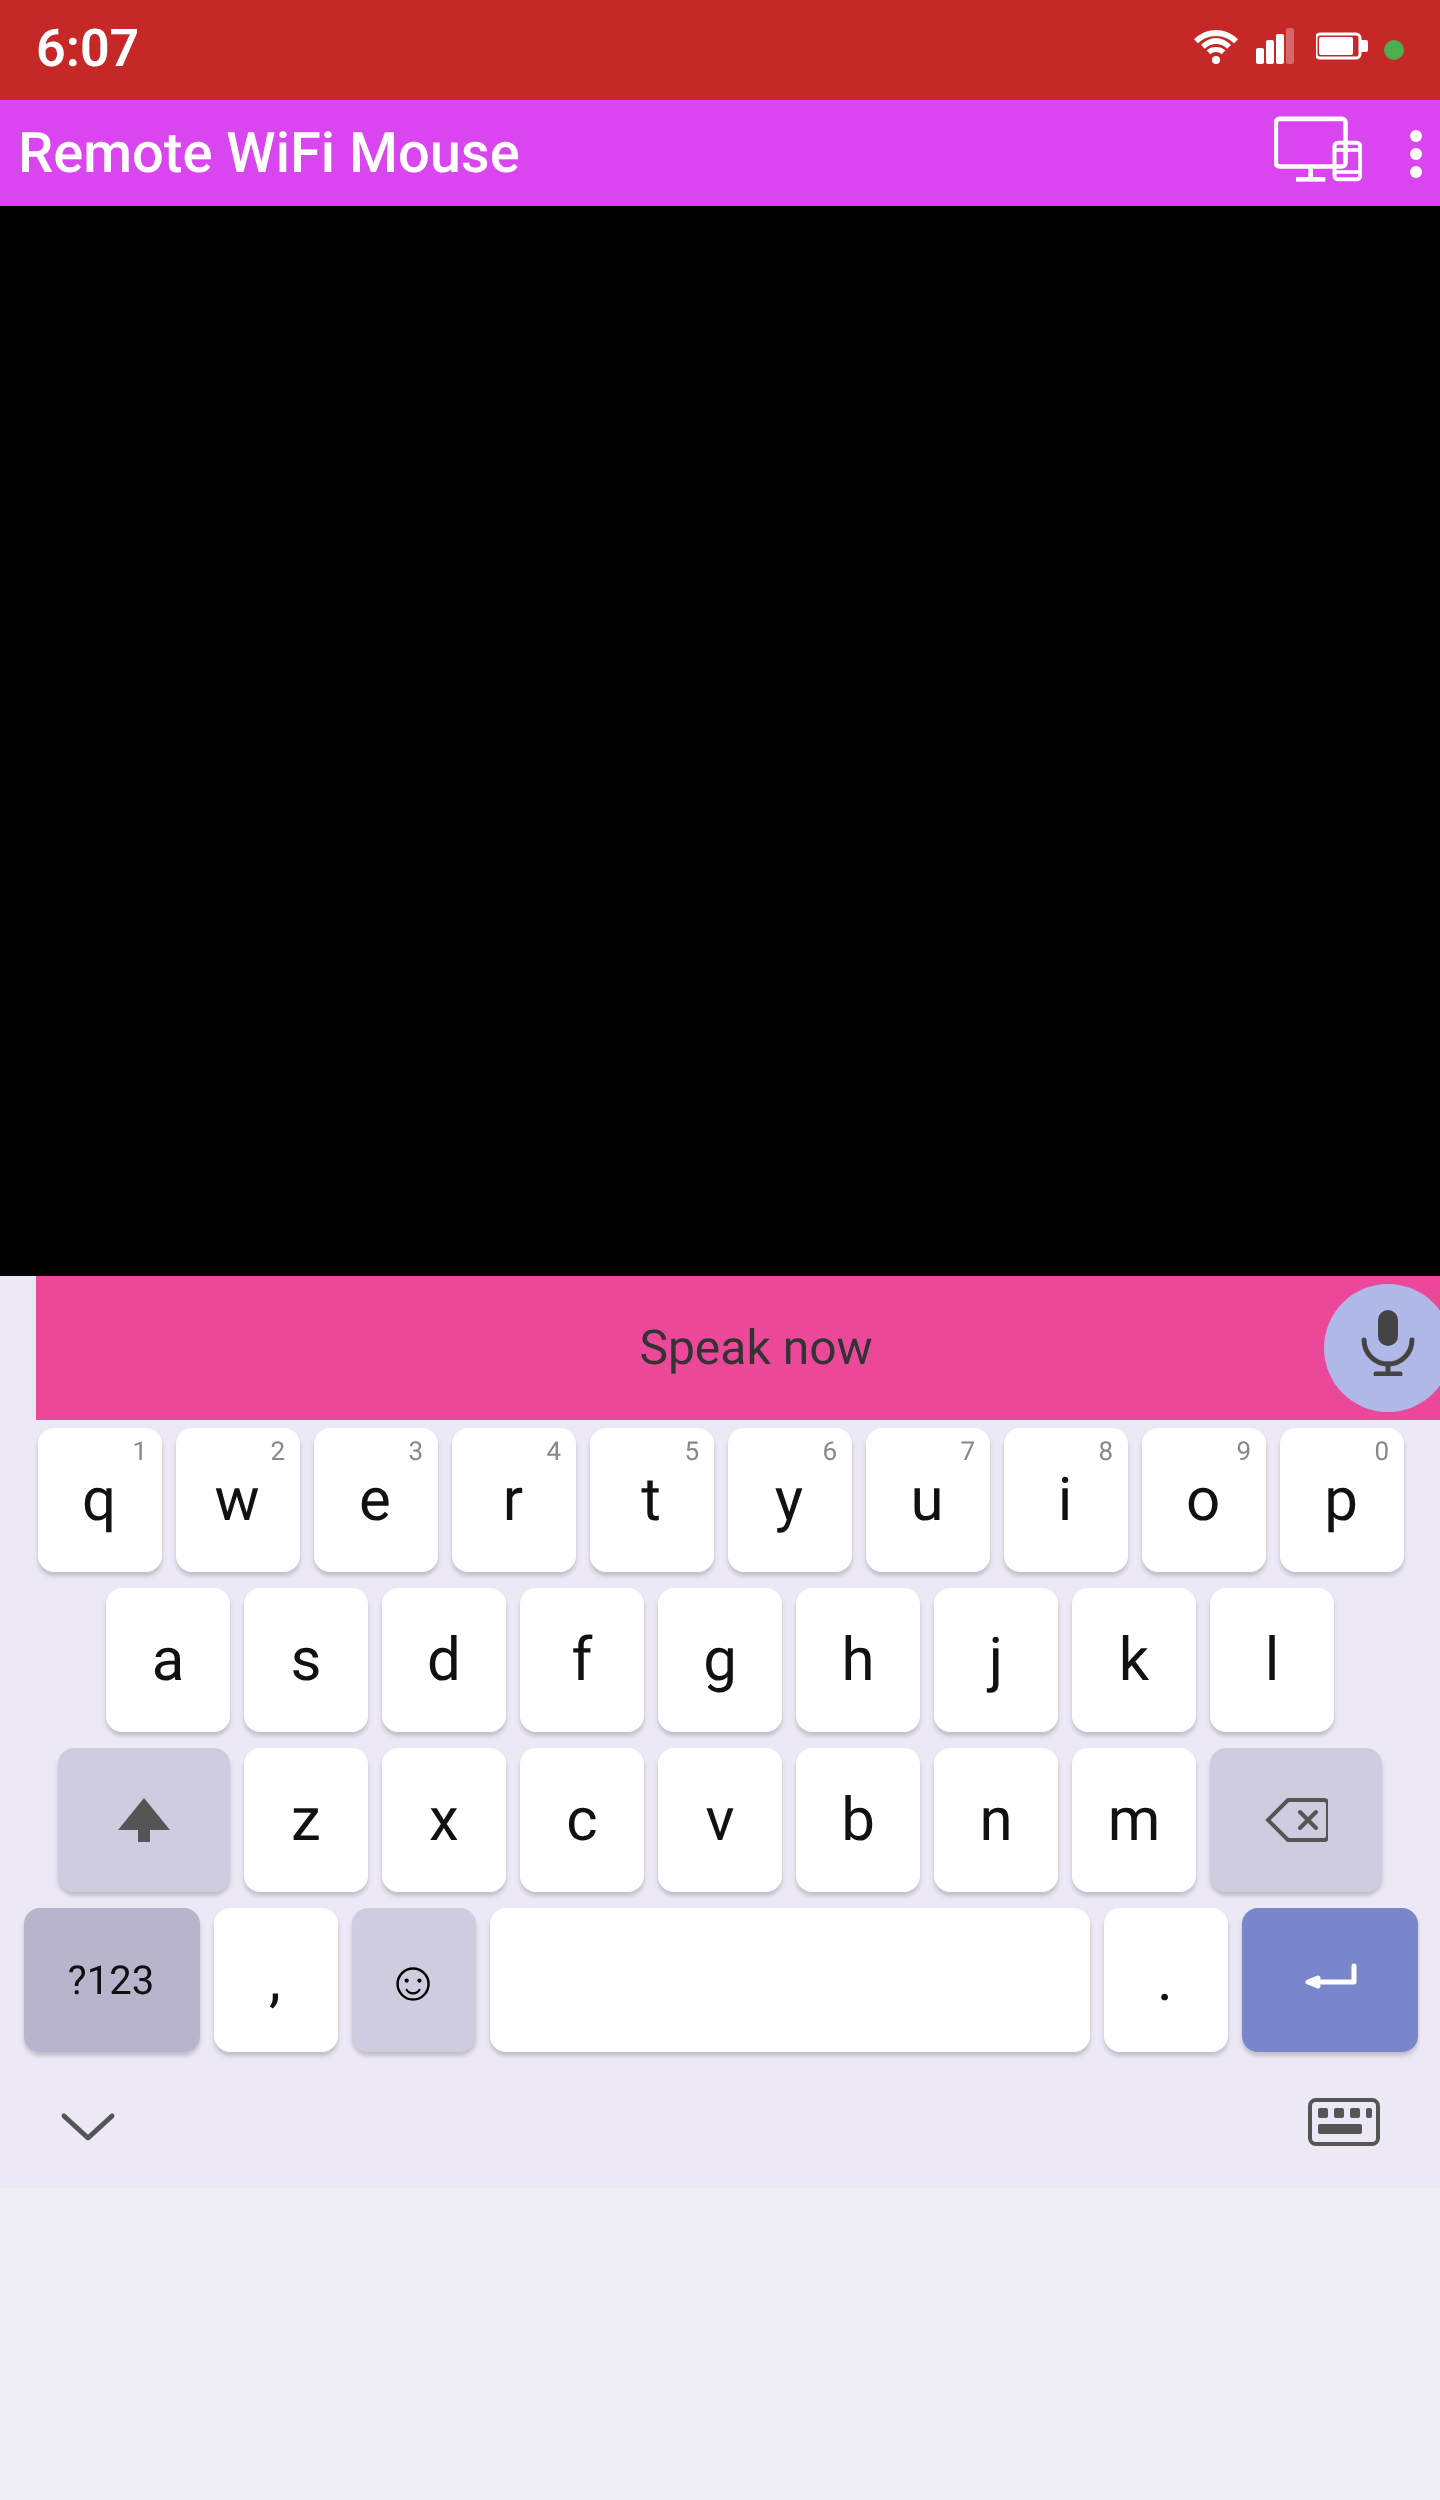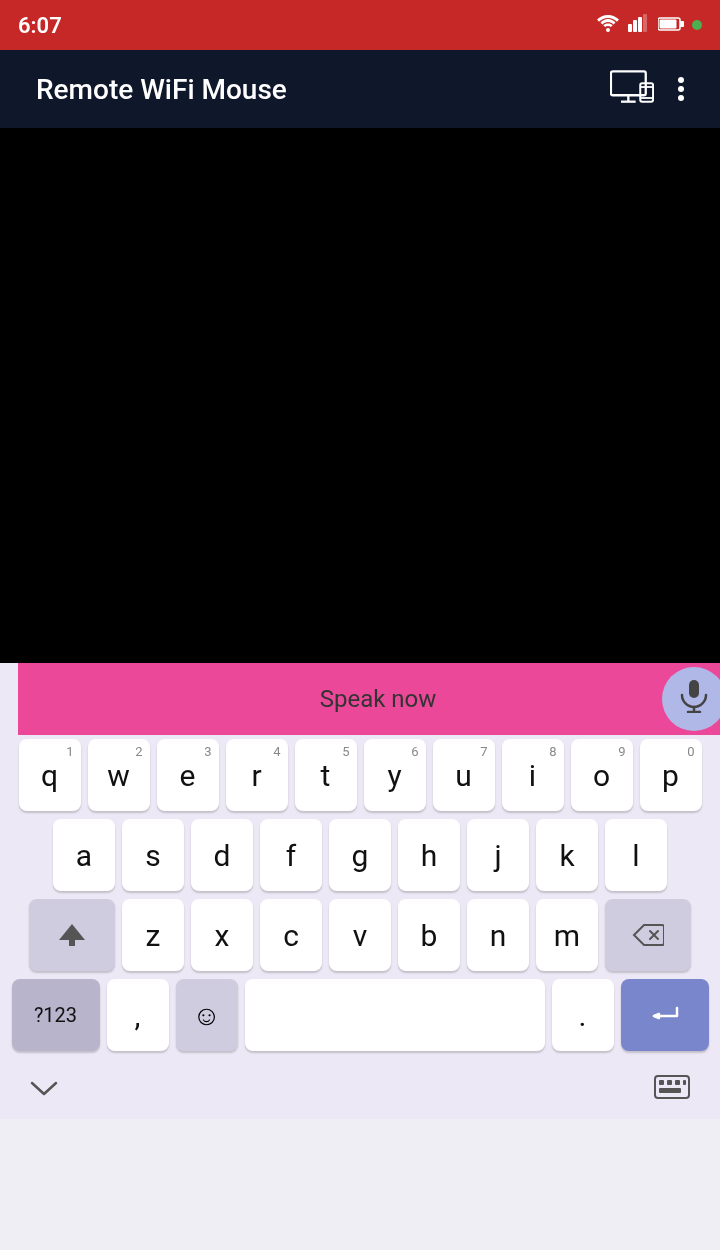--- a/index.html
+++ b/index.html
@@ -17,21 +17,21 @@
       width: 720px;
       height: 50px;
       background: #c62828;
       display: flex;
       align-items: center;
       justify-content: space-between;
       padding: 0 18px;
     }
     .status-time {
       color: white;
-      font-size: 22px;
+      font-size: 26px;
       font-weight: 600;
     }
     .status-icons {
       display: flex;
       align-items: center;
       gap: 8px;
     }
     .status-icon {
       color: white;
       font-size: 18px;
@@ -39,25 +39,25 @@
     .battery-dot {
       width: 10px;
       height: 10px;
       background: #4caf50;
       border-radius: 50%;
     }
 
     
     .app-bar {
       width: 720px;
-      height: 78px;
-      background: #0f172a;
-      display: flex;
-      align-items: center;
-      padding: 0 36px;
+      height: 53px;
+      background: #d946ef;
+      display: flex;
+      align-items: center;
+      padding: 0 9px;
     }
     .app-title {
       color: white;
       font-size: 28px;
       font-weight: 500;
       flex: 1;
     }
     .app-bar-icons {
       display: flex;
       align-items: center;

